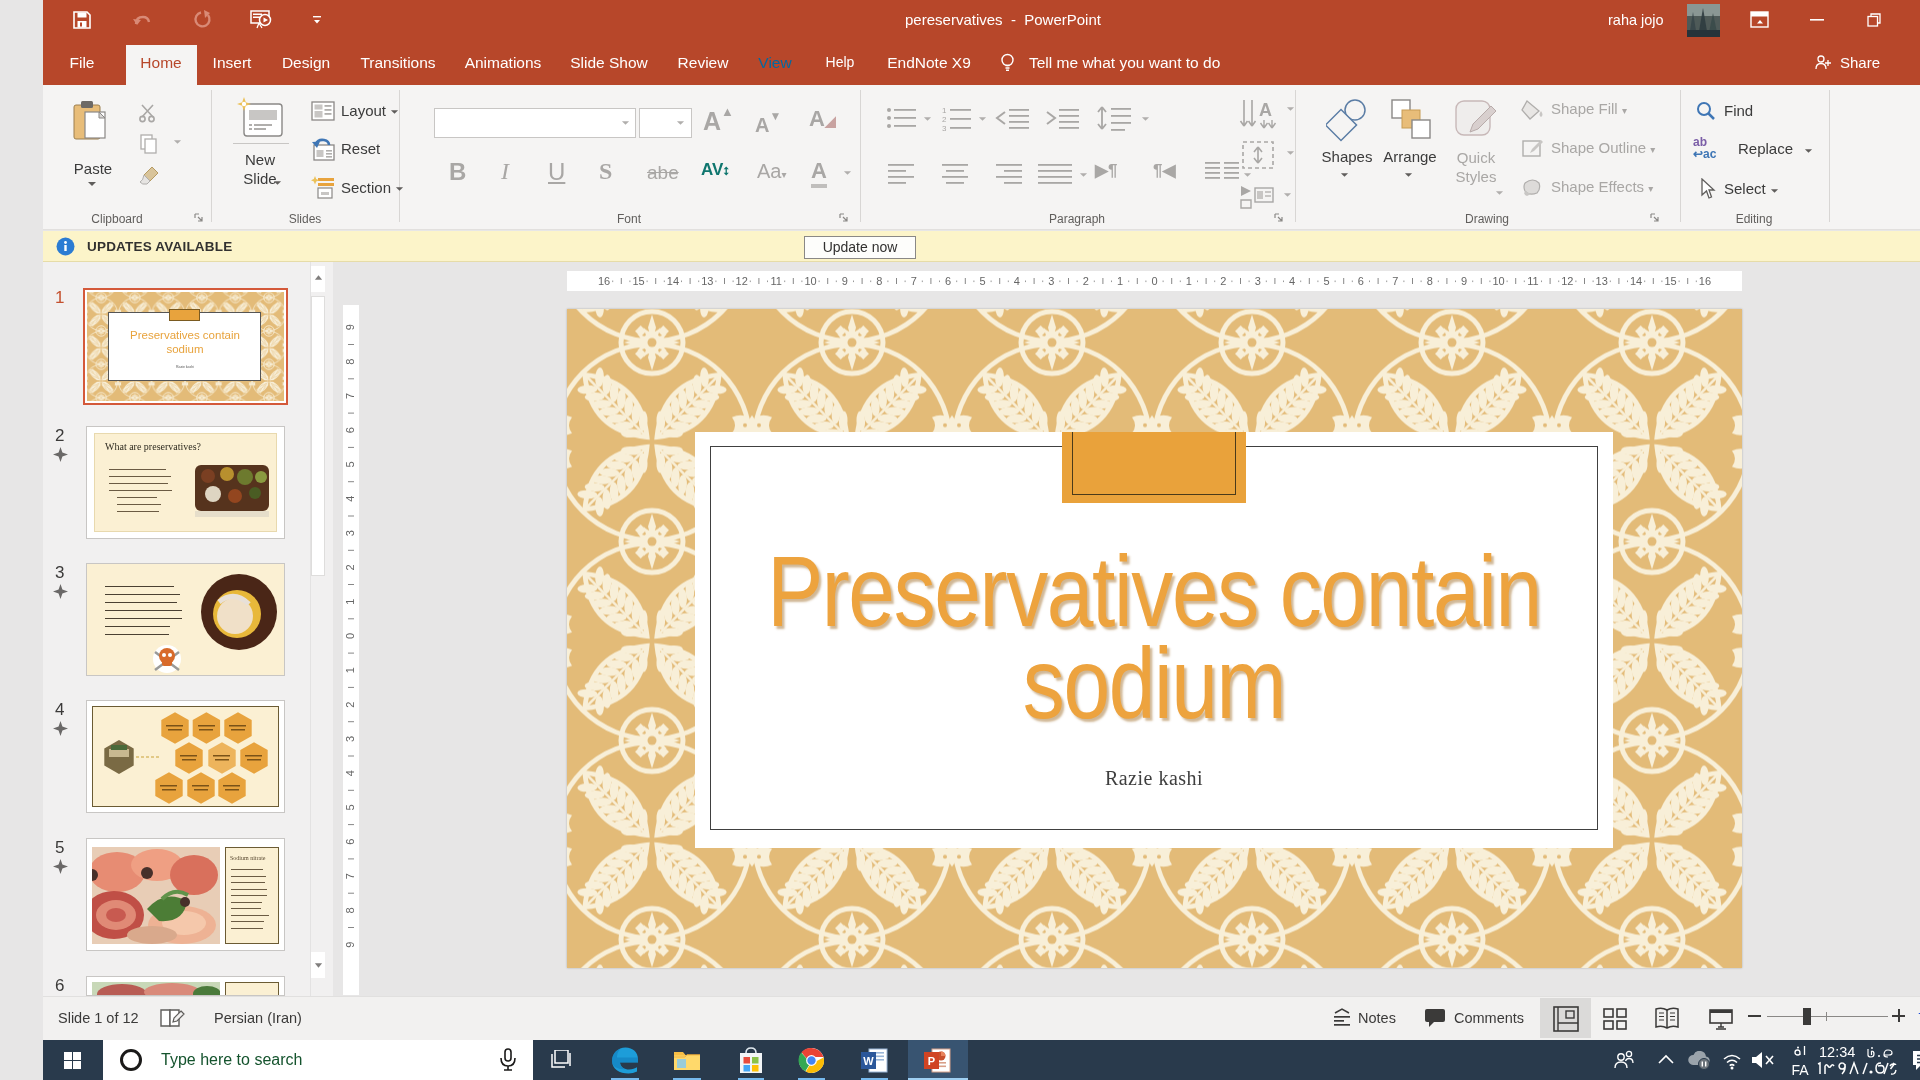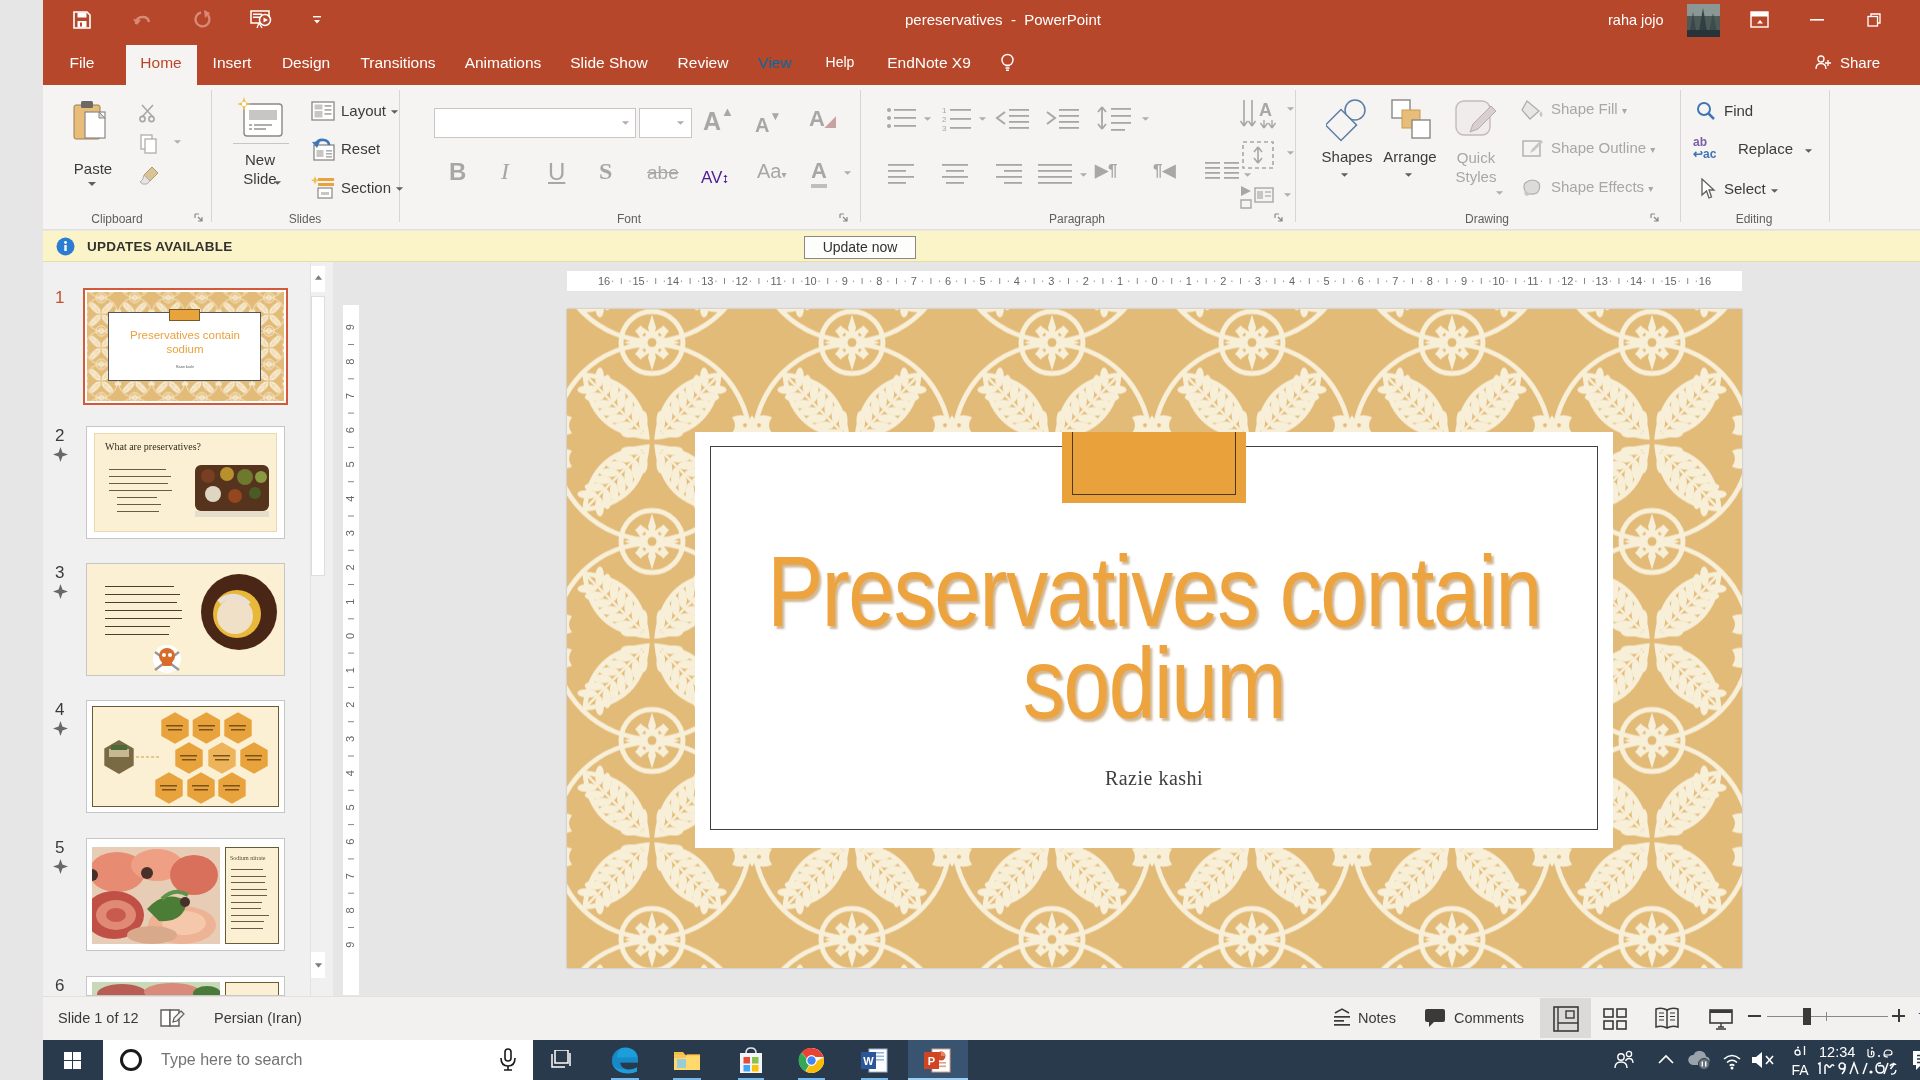--- a/index.html
+++ b/index.html
@@ -75,20 +75,21 @@
 <div class="abs" style="left:486px;top:40px;width:160px;height:45px;line-height:45px;text-align:center;color:#fff;font-size:15.5px">Slide Show</div>
 <div class="abs" style="left:580px;top:40px;width:160px;height:45px;line-height:45px;text-align:center;color:#fff;font-size:15.5px">Review</div>
 <div class="abs" style="left:652px;top:40px;width:160px;height:45px;line-height:45px;text-align:center;color:#0369a1;font-size:15.5px">View</div>
 <div class="abs" style="left:717px;top:40px;width:160px;height:45px;line-height:45px;text-align:center;color:#fff;font-size:14px">Help</div>
 <div class="abs" style="left:806px;top:40px;width:160px;height:45px;line-height:45px;text-align:center;color:#fff;font-size:15.5px">EndNote X9</div>
 <svg class="ico" style="left:956px;top:53px" width="17" height="20" viewBox="0 0 17 20">
 <circle cx="8.5" cy="7" r="5.5" fill="none" stroke="#fff" stroke-width="1.4"></circle>
 <path d="M6.5,12.5 h4 M6.5,15 h4" stroke="#fff" stroke-width="1.3"></path>
       <rect x="7" y="16.5" width="3" height="1.5" fill="#fff"></rect>
     </svg>
+<div class="abs" style="left:986px;top:40px;height:45px;line-height:45px;color:#fff;font-size:15.5px">Tell me what you want to do</div>
 <svg class="ico" style="left:1770px;top:53px" width="20" height="20" viewBox="0 0 20 20">
 <circle cx="8" cy="6" r="3" fill="none" stroke="#fff" stroke-width="1.3"></circle>
 <path d="M3,16 Q3,10.5 8,10.5 Q13,10.5 13,16" fill="none" stroke="#fff" stroke-width="1.3"></path>
 <path d="M15,7 v6 M12,10 h6" stroke="#fff" stroke-width="1.3"></path>
     </svg>
 <div class="abs" style="left:1797px;top:40px;height:45px;line-height:45px;color:#fff;font-size:15px">Share</div>
 <svg class="ico" style="left:1876px;top:52px" width="22" height="22" viewBox="0 0 22 22">
 <circle cx="11" cy="11" r="10" fill="#FFC83D"></circle>
       <circle cx="7.4" cy="8.6" r="1.5" fill="#5b4a1e"></circle>
       <circle cx="14.6" cy="8.6" r="1.5" fill="#5b4a1e"></circle>
@@ -214,21 +215,21 @@
       <path d="M1,1 L5,5 L9,1 Z" fill="#b0aeac"></path>
     </svg>
 <div class="abs" style="left:660px;top:104px;font-size:25px;color:#a9a7a5;font-weight:bold">A<span style="font-size:13px;vertical-align:14px">▲</span></div>
 <div class="abs" style="left:712px;top:109px;font-size:20px;color:#a9a7a5;font-weight:bold">A<span style="font-size:12px;vertical-align:12px">▼</span></div>
 <div class="abs" style="left:766px;top:106px;font-size:22px;color:#a9a7a5;font-weight:bold">A<span style="font-size:14px;color:#c8a2a0">◢</span></div>
 <div class="abs" style="left:406px;top:158px;font-size:24px;color:#a9a7a5;font-weight:bold">B</div>
 <div class="abs" style="left:458px;top:158px;font-size:24px;color:#a9a7a5;font-style:italic;font-family:'Liberation Serif',serif">I</div>
 <div class="abs" style="left:505px;top:158px;font-size:24px;color:#a9a7a5;text-decoration:underline">U</div>
 <div class="abs" style="left:556px;top:158px;font-size:24px;color:#a9a7a5;font-weight:bold;font-family:'Liberation Serif',serif">S</div>
 <div class="abs" style="left:604px;top:162px;font-size:19px;color:#a9a7a5;text-decoration:line-through">abe</div>
-<div class="abs" style="left:658px;top:168px;font-size:17px;color:#4c1d95;font-weight:normal">AV<span style="font-size:11px">⭥</span></div>
+<div class="abs" style="left:658px;top:160px;font-size:17px;color:#0f766e;font-weight:bold">AV<span style="font-size:11px">⭥</span></div>
 <div class="abs" style="left:714px;top:160px;font-size:20px;color:#a9a7a5">Aa<span style="font-size:10px">▾</span></div>
 <div class="abs" style="left:768px;top:158px;font-size:22px;color:#a9a7a5;font-weight:bold;border-bottom:4px solid #c0bebc">A</div>
 <svg class="ico" style="left:800px;top:170px" width="9" height="6" viewBox="0 0 10 6">
       <path d="M1,1 L5,5 L9,1 Z" fill="#b0aeac"></path>
     </svg>
 <svg class="ico" style="left:843px;top:105px" width="34" height="28" viewBox="0 0 34 28">
 <circle cx="3" cy="5" r="2" fill="#a9a7a5"></circle>
       <circle cx="3" cy="13" r="2" fill="#a9a7a5"></circle>
       <circle cx="3" cy="21" r="2" fill="#a9a7a5"></circle>
 <rect x="8" y="4" width="22" height="1.8" fill="#a9a7a5"></rect>
@@ -1178,21 +1179,21 @@
 <svg class="ico" style="left:21px;top:1052px" width="17" height="17" viewBox="0 0 17 17">
 <rect x="0" y="0" width="8" height="8" fill="#fff"></rect>
       <rect x="9" y="0" width="8" height="8" fill="#fff"></rect>
 <rect x="0" y="9" width="8" height="8" fill="#fff"></rect>
       <rect x="9" y="9" width="8" height="8" fill="#fff"></rect>
     </svg>
 <div class="abs" style="left:60px;top:1040px;width:430px;height:40px;background:#fff"></div>
 <svg class="ico" style="left:76px;top:1048px" width="24" height="24" viewBox="0 0 24 24">
 <circle cx="12" cy="12" r="9.5" fill="none" stroke="#1b1a19" stroke-width="3"></circle>
     </svg>
-<div class="abs" style="left:118px;top:1040px;height:40px;line-height:40px;font-size:16px;color:#737373">Type here to search</div>
+<div class="abs" style="left:118px;top:1040px;height:40px;line-height:40px;font-size:16px;color:#14532d">Type here to search</div>
 <svg class="ico" style="left:455px;top:1048px" width="20" height="24" viewBox="0 0 20 24">
 <rect x="7" y="1" width="6" height="12" rx="3" fill="none" stroke="#1b1a19" stroke-width="1.6"></rect>
 <path d="M3,10 q0,8 7,8 q7,0 7,-8 M10,18 v4 M6,22 h8" fill="none" stroke="#1b1a19" stroke-width="1.6"></path>
     </svg>
 <svg class="ico" style="left:508px;top:1050px" width="22" height="20" viewBox="0 0 22 20">
 <rect x="4" y="0" width="13" height="13" fill="none" stroke="#fff" stroke-width="1.5"></rect>
 <path d="M1,4 v13 h13" fill="none" stroke="#fff" stroke-width="1.5"></path>
 <path d="M19,3 v13" stroke="#fff" stroke-width="1.5"></path>
     </svg>
 <svg class="ico" style="left:566px;top:1044px" width="32" height="32" viewBox="0 0 32 32">

